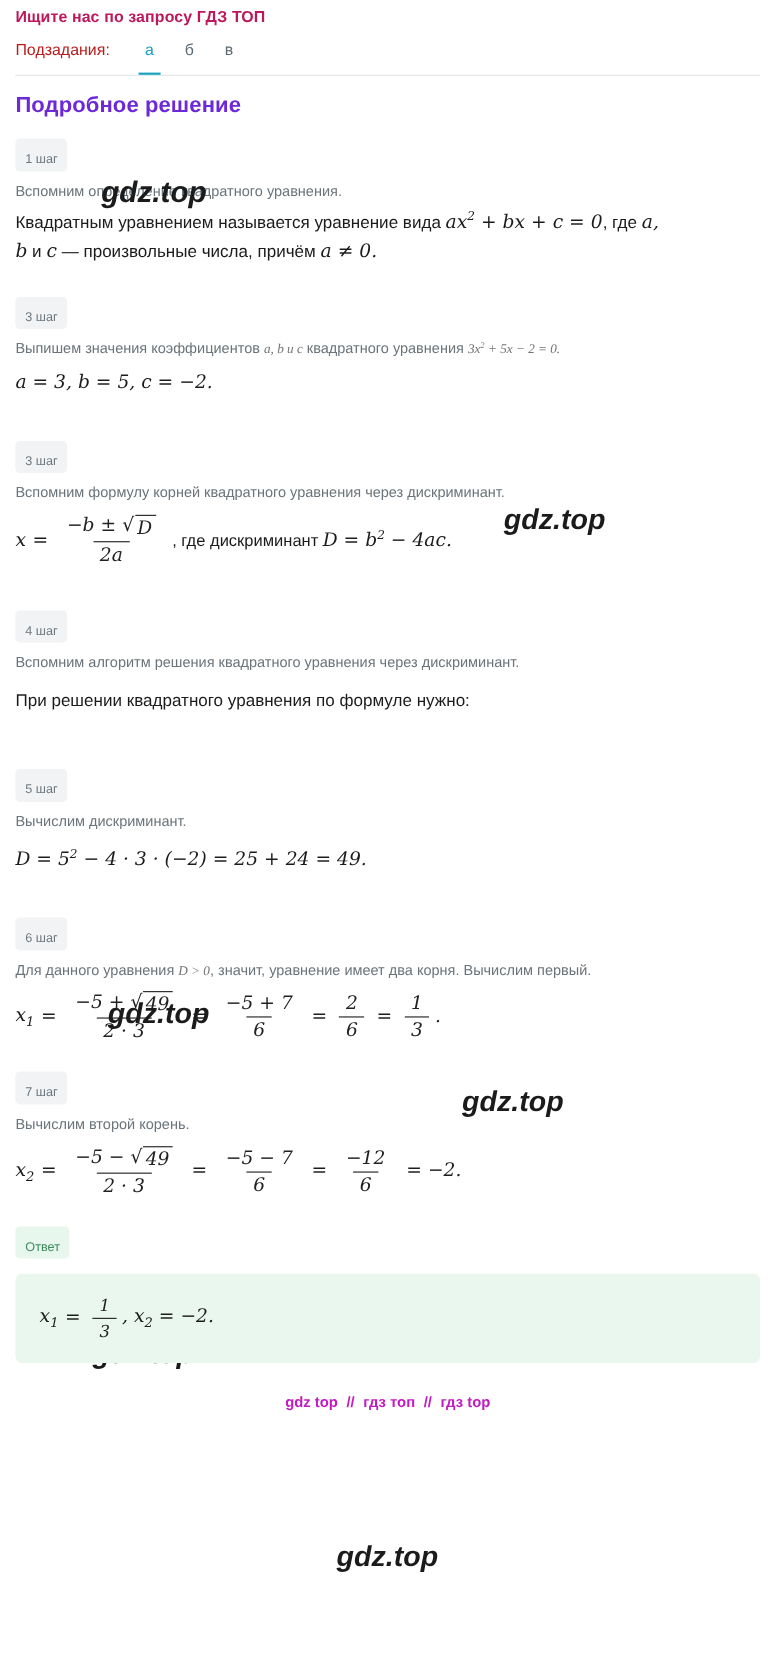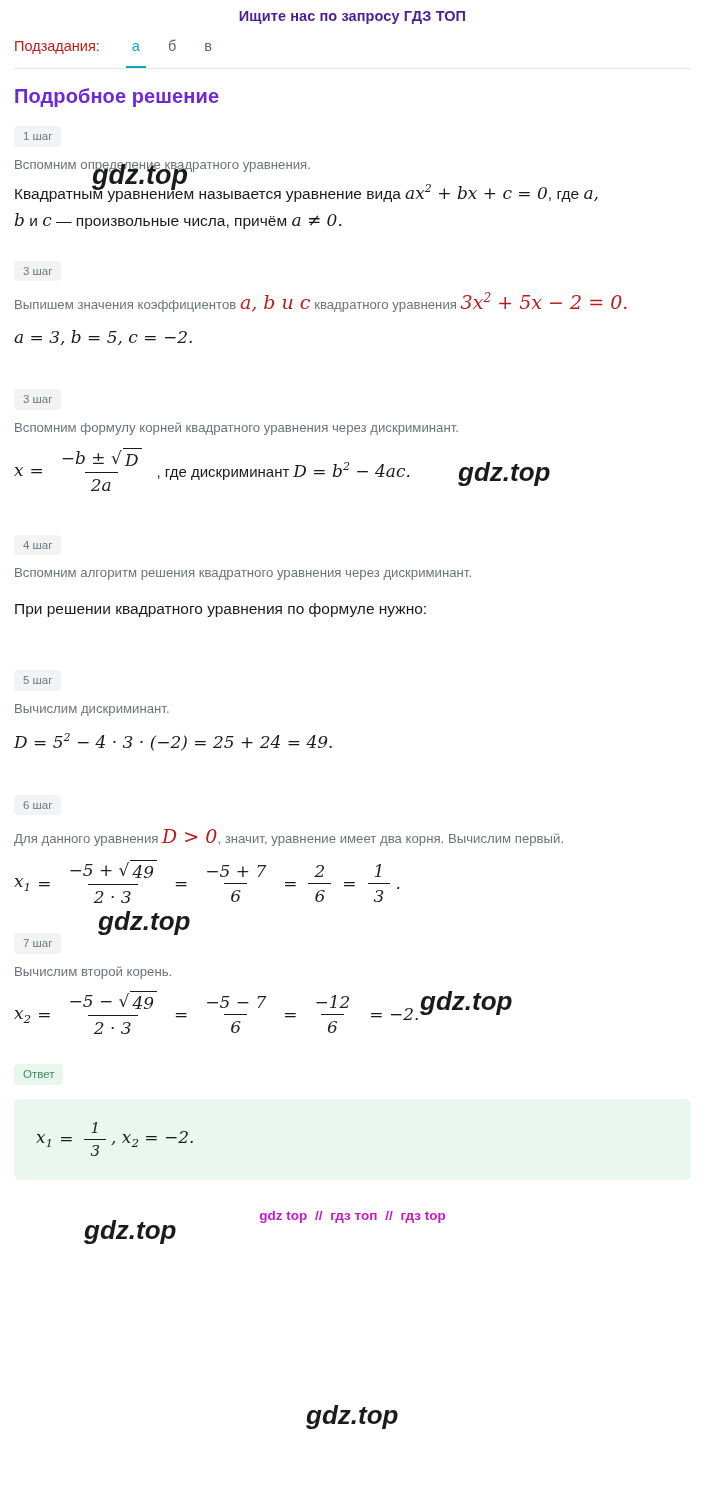--- a/index.html
+++ b/index.html
@@ -8,22 +8,21 @@
     width: 705px;
     background: #ffffff;
     font-family: "Liberation Sans", sans-serif;
     color: #222;
   }
   body { position: relative; width: 705px; min-height: 1506px; }
 
   .page { padding: 0 14px; }
 
   .promo-top {
-    text-align: center;
-    color: #4c1d95;
+    color: #be185d;
     font-size: 14.5px;
     font-weight: 700;
     padding: 8px 0 10px;
     letter-spacing: .1px;
   }
 
   
   .subtasks {
     display: flex;
     align-items: center;
@@ -63,21 +62,21 @@
     letter-spacing: .1px;
   }
 
   
   .step-chip {
     display: inline-block;
     background: #f1f3f4;
     color: #6d7780;
     font-size: 11.5px;
     border-radius: 4px;
-    padding: 5px 9px 4px 9px;
+    padding: 14px 9px 4px 9px;
     margin: 0 0 8px 0;
     line-height: 1;
   }
   .step-chip.answer {
     background: #e7f7ee;
     color: #3f8a5e;
   }
 
   .step { margin-bottom: 14px; }
   .desc {
@@ -94,21 +93,21 @@
   }
 
   
   .math {
     font-family: "DejaVu Serif", serif;
     font-style: italic;
     font-size: 17px;
     color: #1b1b1b;
     line-height: 1.4;
   }
-  .math.small { font-size: 19px; color: #b91c1c; }
+  .math.small { font-size: 12px; color: #737373; font-family: Liberation Serif, serif; }
   .mathline {
     display: flex;
     align-items: center;
     flex-wrap: wrap;
     gap: 0px;
     margin: 10px 0 4px 0;
   }
   .mathline .txt {
     font-family: "Liberation Sans", sans-serif;
     font-style: normal;

